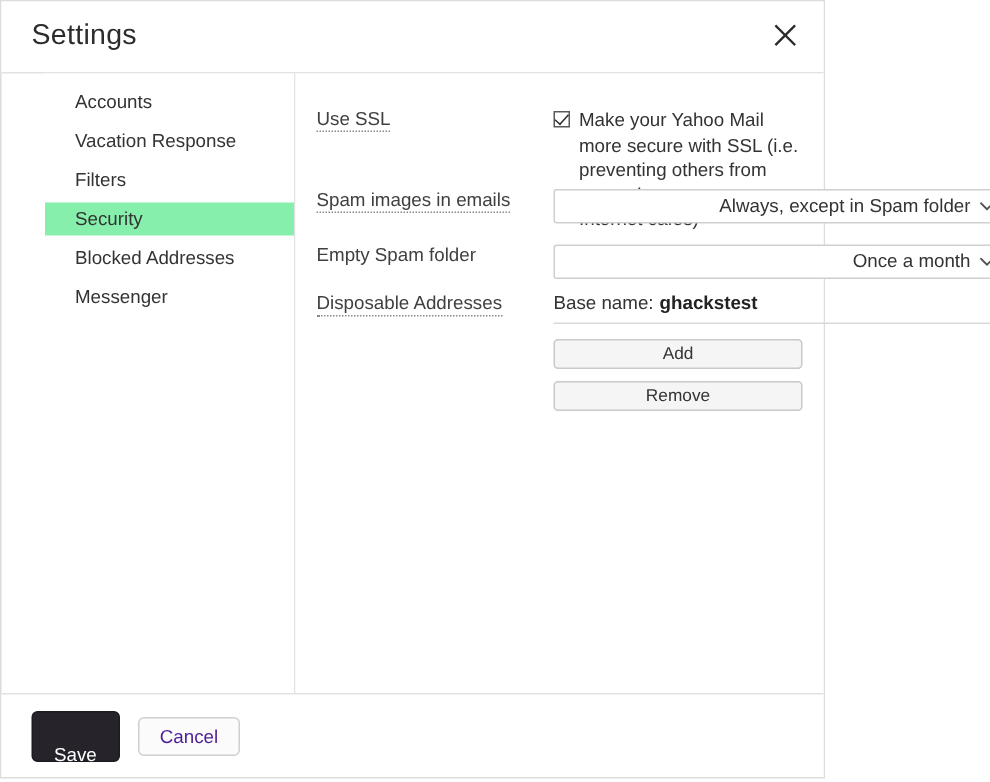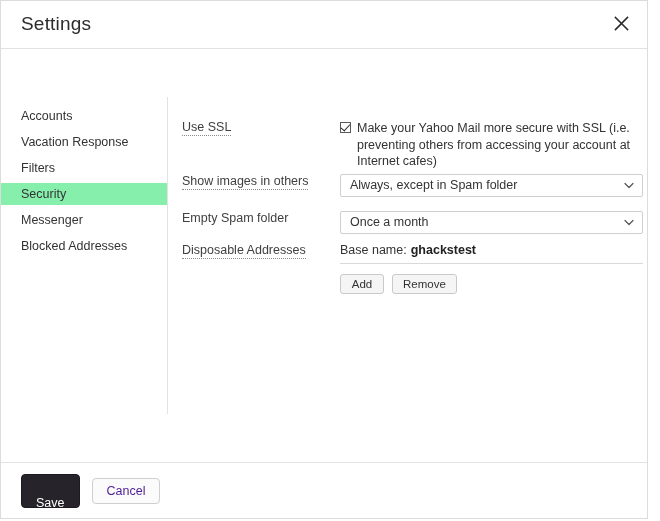--- a/index.html
+++ b/index.html
@@ -9,28 +9,27 @@
   }
   body {
     width: 660px;
     height: 521px;
     font-family: "Liberation Sans", sans-serif;
     overflow: hidden;
   }
 
   .window {
     position: relative;
-    width: 648px;
+    width: 550px;
     height: 519px;
     background: #ffffff;
     border: 1px solid #dcdcdc;
     box-sizing: border-box;
     display: flex;
     flex-direction: column;
-    gap: 48px;
   }
 
   
   .titlebar {
     position: relative;
     height: 47px;
     flex: 0 0 47px;
     border-bottom: 1px solid #e2e2e2;
     background: #ffffff;
   }
@@ -55,20 +54,21 @@
     color: #2b2b2b;
   }
   .close-btn svg { display: block; }
 
   
   .body {
     flex: 1 1 auto;
     display: flex;
     position: relative;
     min-height: 0;
+    padding-left: 29px;
   }
 
   
   .sidebar {
     flex: 0 0 167px;
     width: 167px;
     border-right: 1px solid #e2e2e2;
     padding-top: 8px;
     background: #ffffff;
     box-sizing: border-box;
@@ -173,20 +173,21 @@
     position: absolute;
     left: 9px;
     top: 0;
     line-height: 21px;
     font-size: 12.5px;
     color: #333333;
     white-space: nowrap;
     overflow: hidden;
     text-overflow: ellipsis;
     right: 24px;
+    text-align: right;
   }
   .select-arrow {
     position: absolute;
     right: 8px;
     top: 0;
     height: 21px;
     display: flex;
     align-items: center;
     color: #555555;
   }
@@ -203,20 +204,21 @@
   }
   .basename-value {
     font-weight: bold;
     color: #222222;
     margin-left: 4px;
   }
   .btn-row {
     margin-top: 10px;
     display: flex;
     gap: 8px;
+    flex-direction: column;
   }
   .btn-small {
     min-width: 44px;
     height: 20px;
     line-height: 18px;
     padding: 0 10px;
     font-size: 11.5px;
     color: #333333;
     background: #f5f5f5;
     border: 1px solid #c9c9c9;
@@ -282,38 +284,38 @@
     </div>
   </div>
 
   <div class="body">
 
     <div class="sidebar">
       <div class="nav-item">Accounts</div>
       <div class="nav-item">Vacation Response</div>
       <div class="nav-item">Filters</div>
       <div class="nav-item active">Security</div>
+      <div class="nav-item">Blocked Addresses</div>
       <div class="nav-item">Messenger</div>
-      <div class="nav-item">Blocked Addresses</div>
     </div>
 
     <div class="main">
 
       <div class="row" id="row-ssl">
         <div class="row-label hinted">Use SSL</div>
         <div class="row-field">
           <div class="checkline">
             <span class="checkbox checked"></span>
             <span class="checklabel">Make your Yahoo Mail more secure with SSL (i.e. preventing others from accessing your account at Internet cafes)</span>
           </div>
         </div>
       </div>
 
       <div class="row" id="row-images">
-        <div class="row-label hinted">Show images in others</div>
+        <div class="row-label hinted">Spam images in emails</div>
         <div class="row-field">
           <div class="select">
             <span class="select-value">Always, except in Spam folder</span>
             <span class="select-arrow">
               <svg width="10" height="7" viewBox="0 0 10 7" aria-hidden="true">
                 <path d="M1 1.5 L5 5.5 L9 1.5" stroke="#555555" stroke-width="1.2" fill="none" stroke-linecap="round" stroke-linejoin="round"></path>
               </svg>
             </span>
           </div>
         </div>

